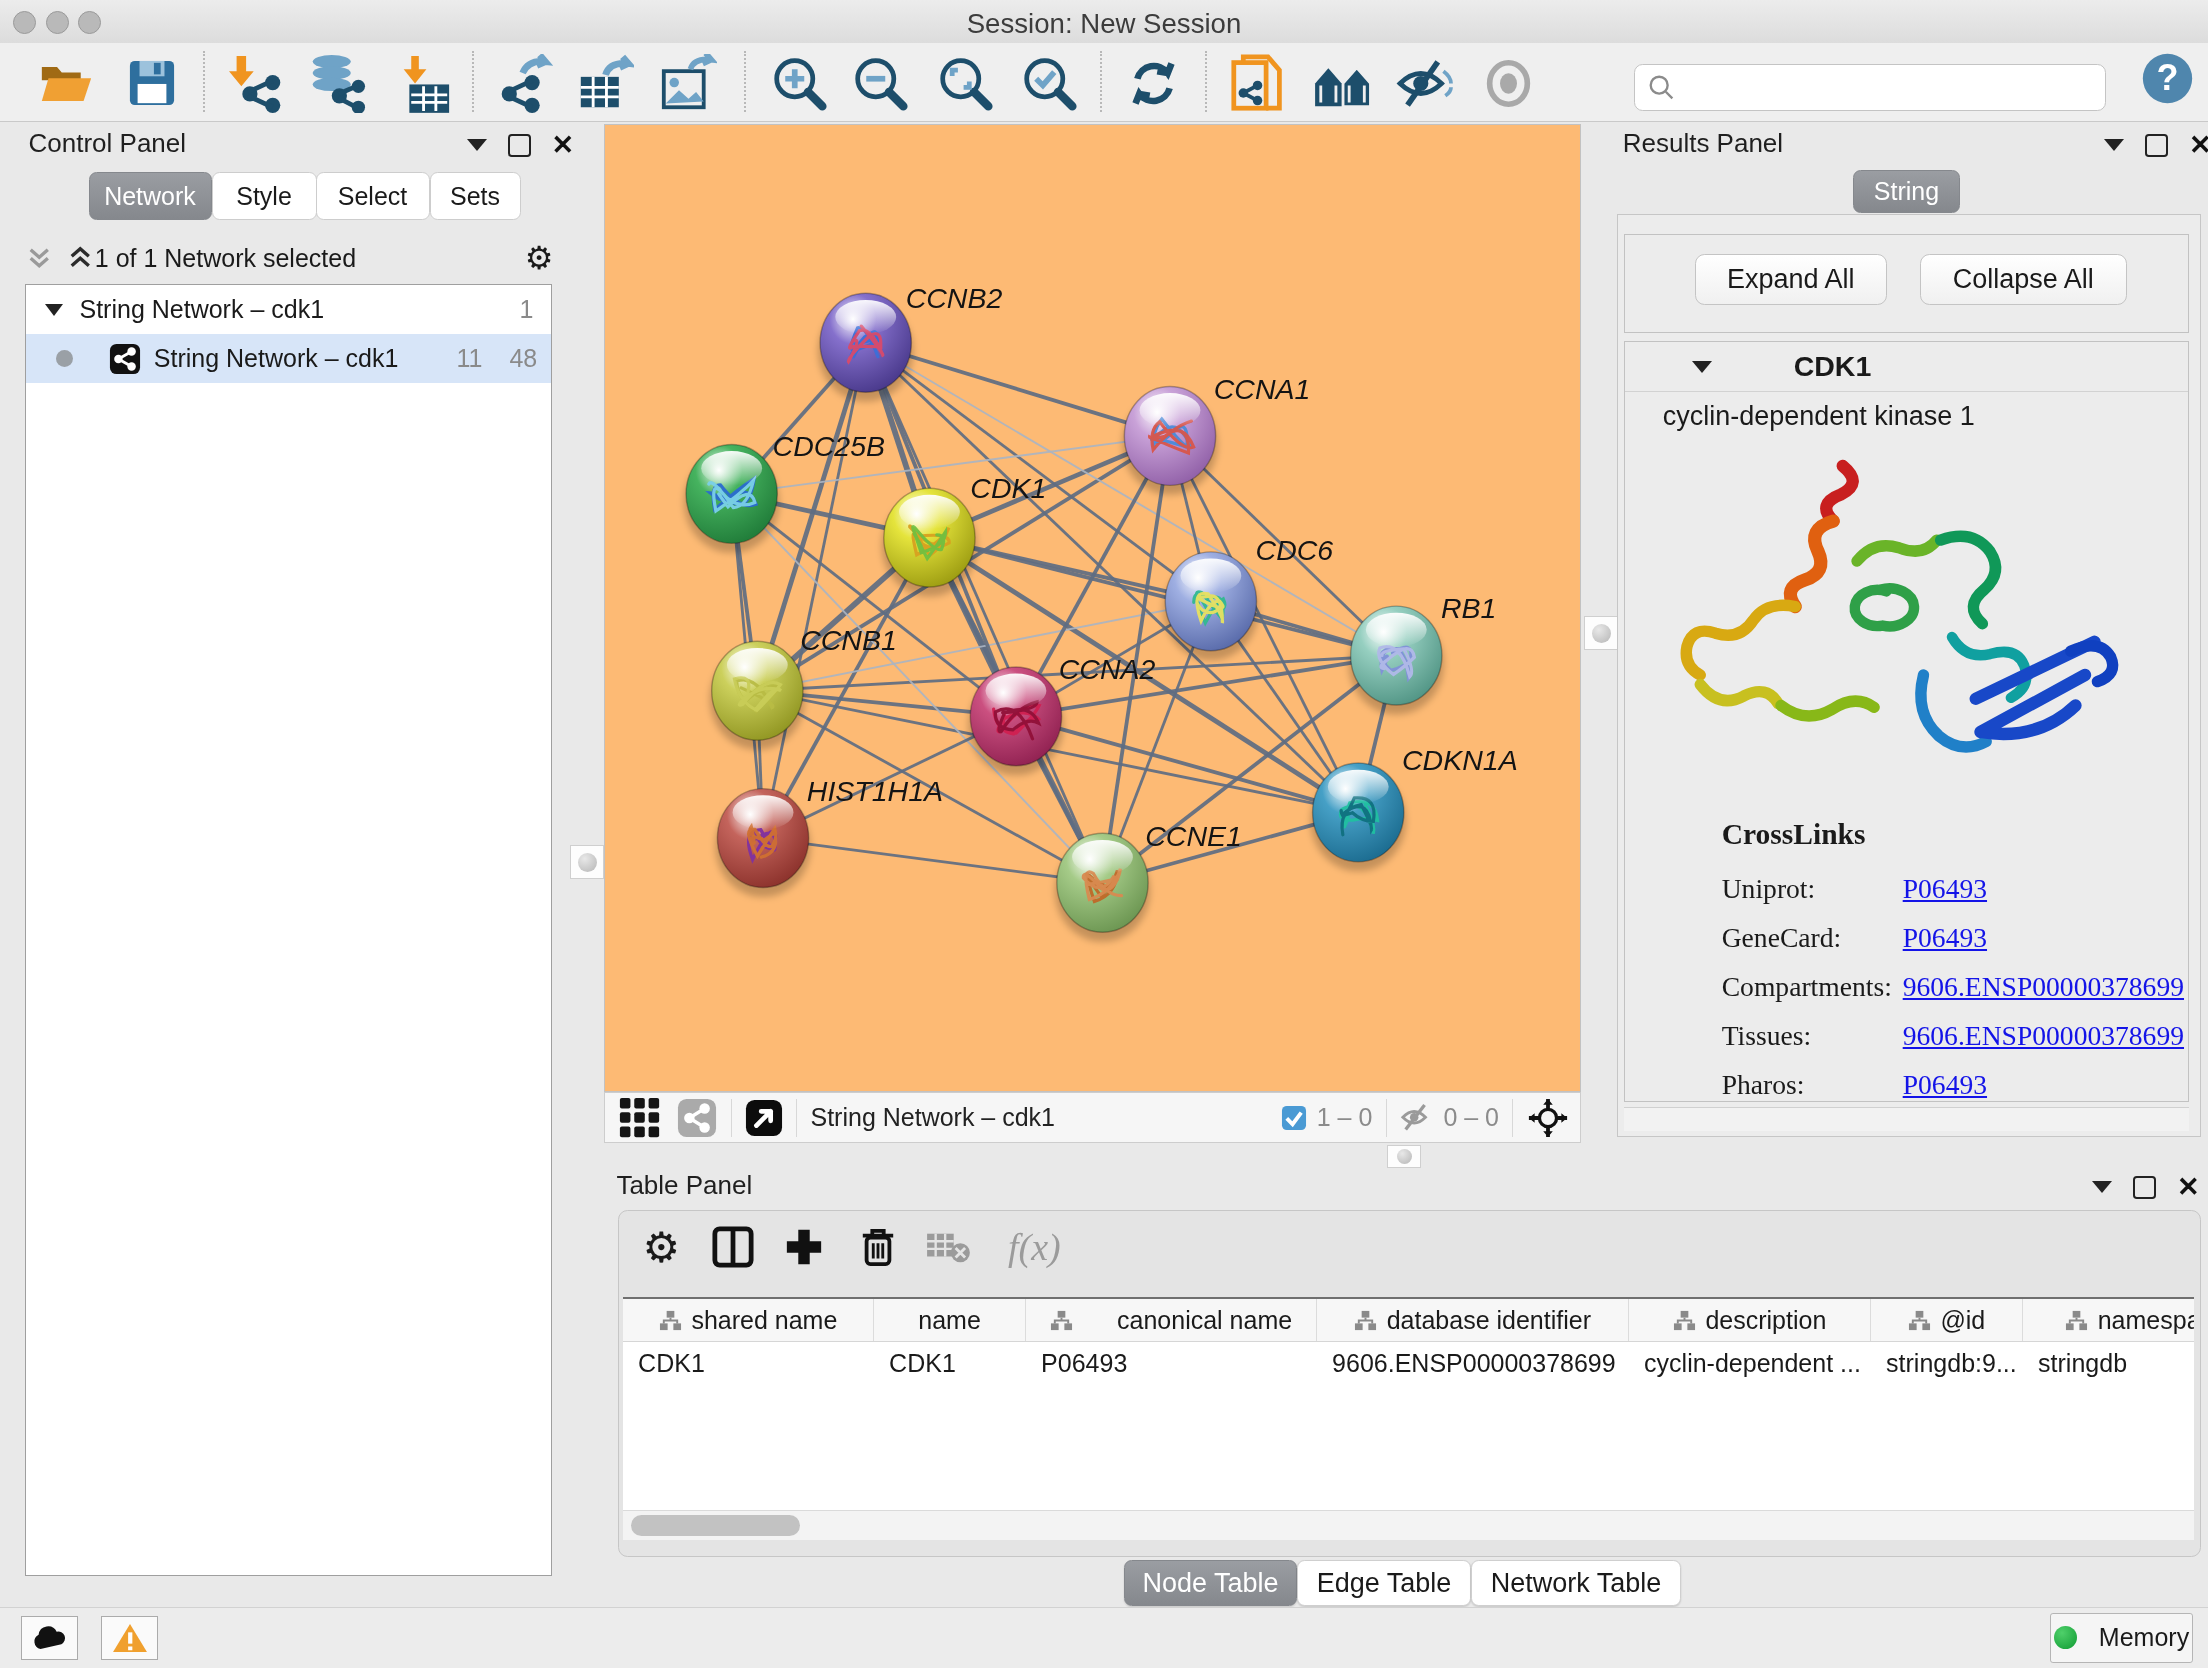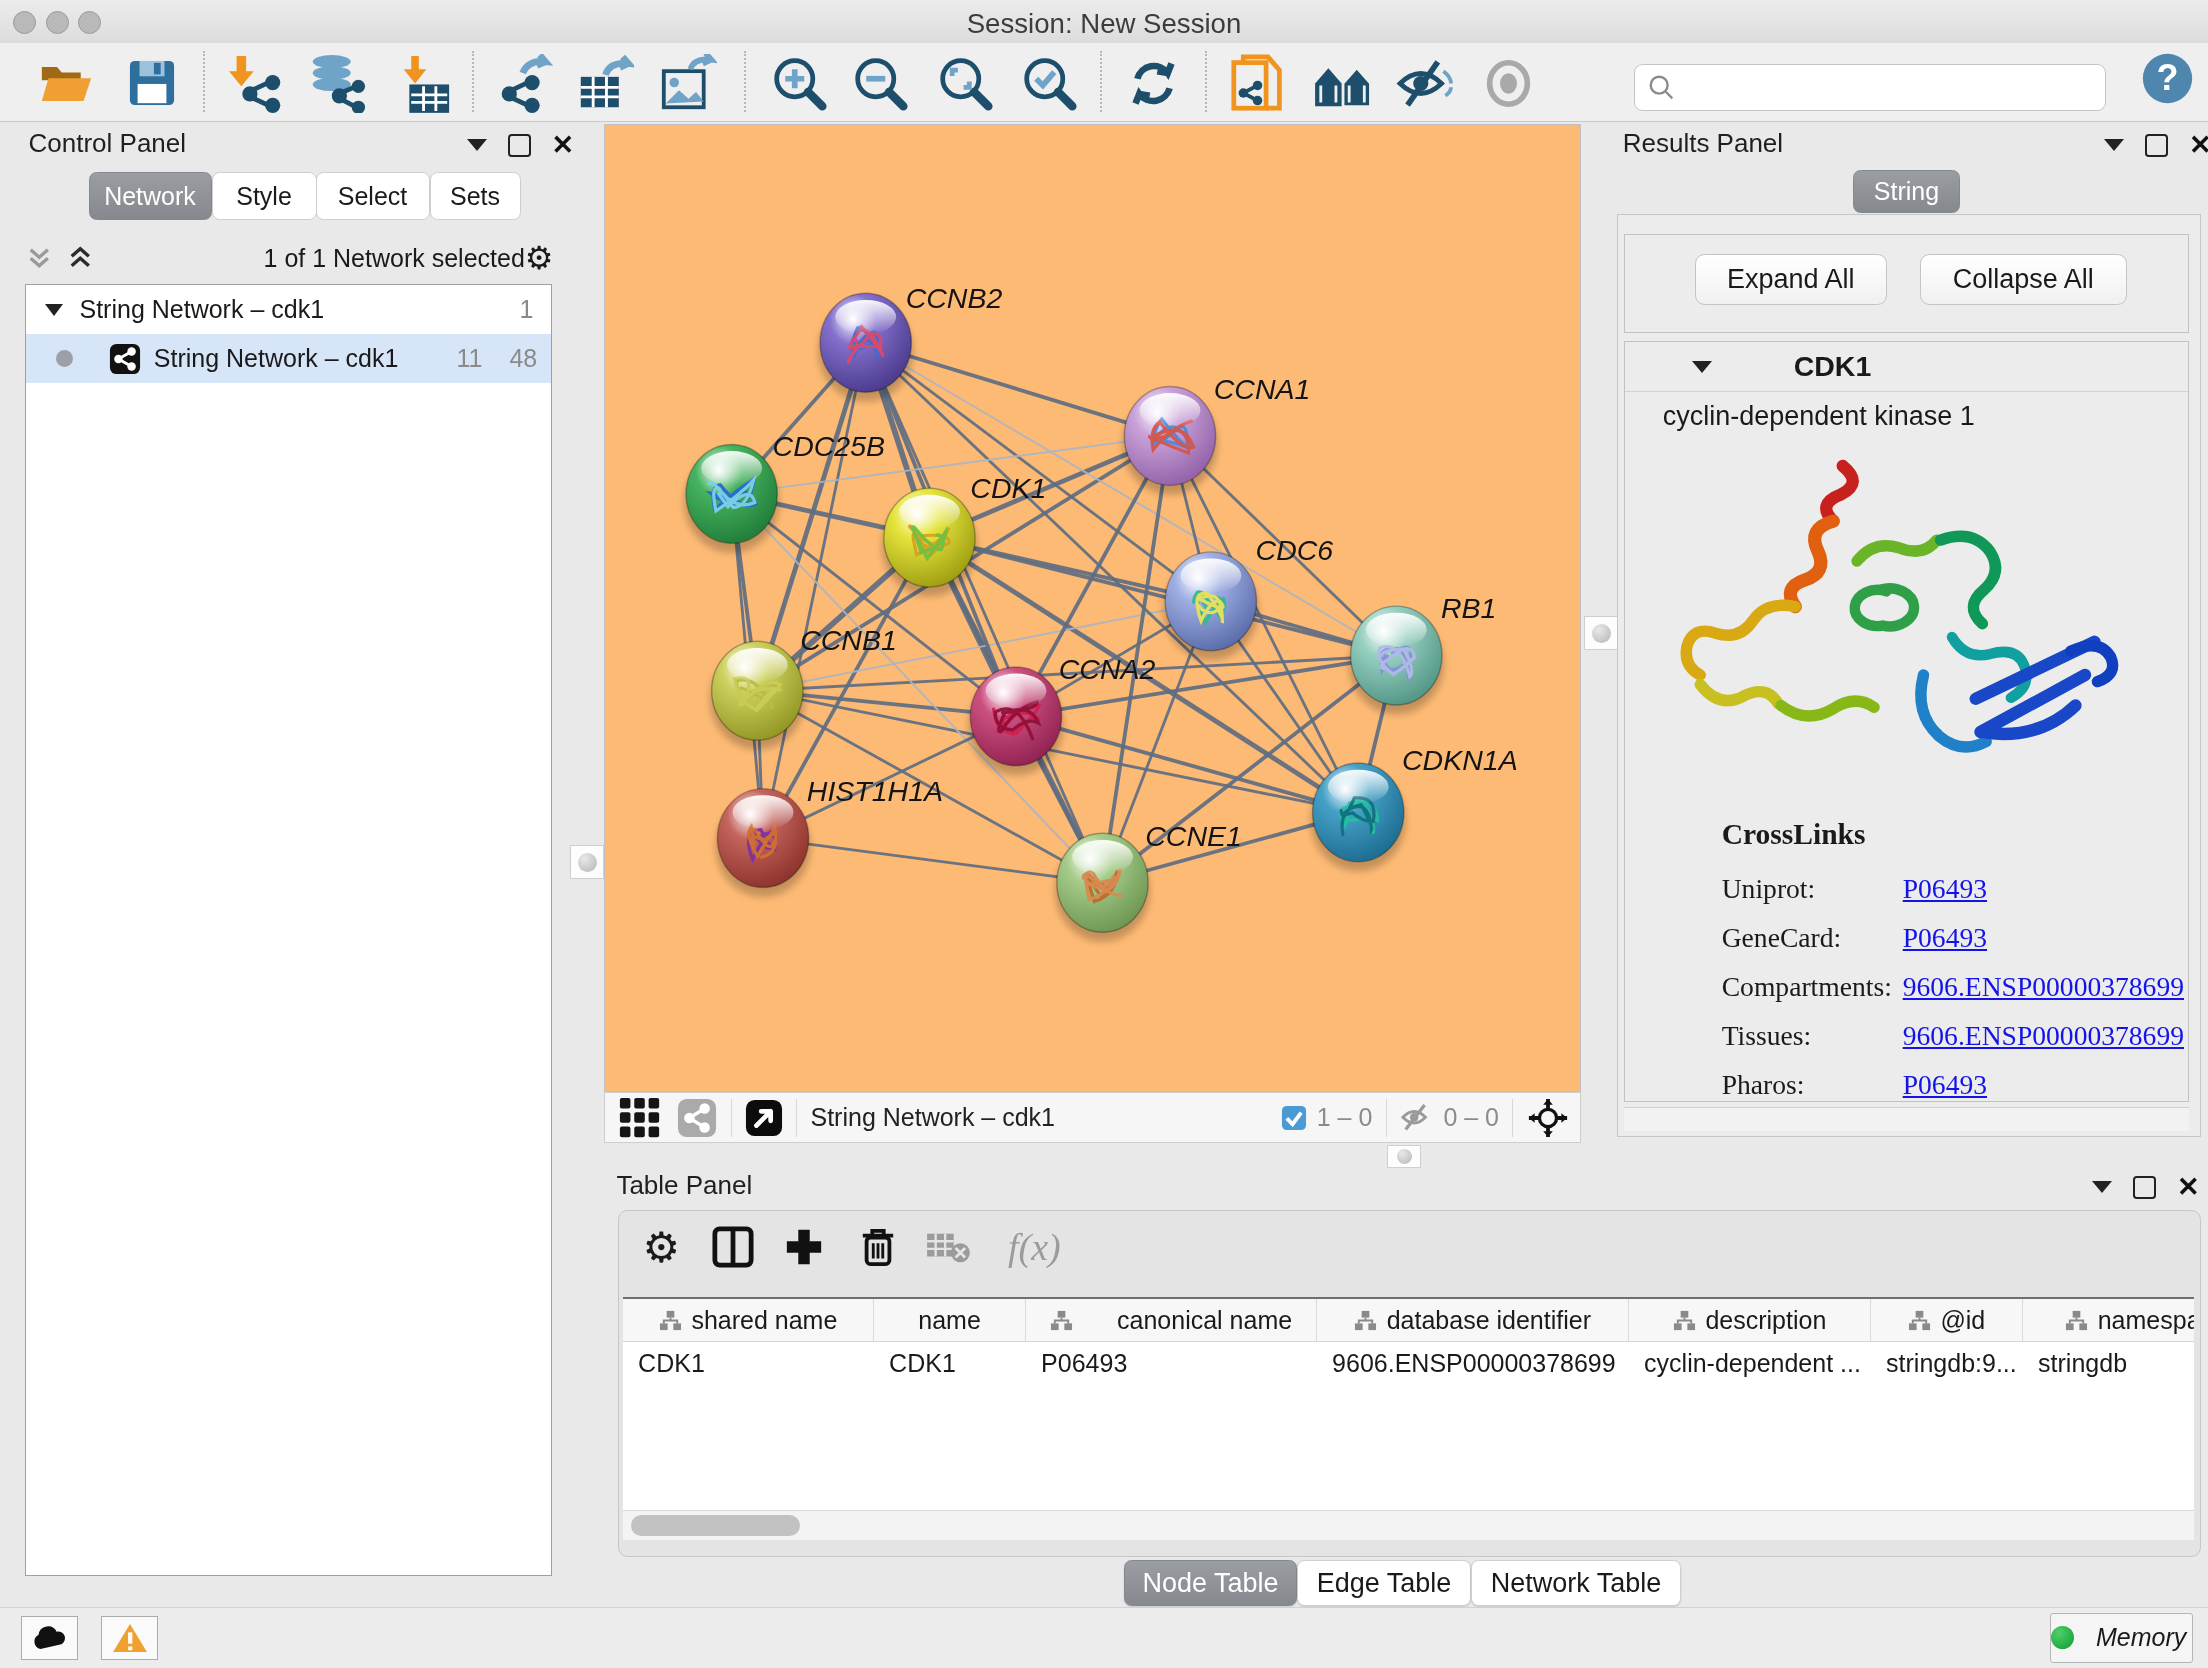--- a/index.html
+++ b/index.html
@@ -89,21 +89,21 @@
   #tp-thumb{position:absolute;left:7.6px;top:3.8px;width:169px;height:21px;background:#c2c2c2;border-radius:10.5px;}
   .bot-tab{position:absolute;top:392px;height:46px;border:1px solid #cfcfcf;background:#fff;border-radius:7.6px;
            display:flex;align-items:center;justify-content:center;font-size:27px;box-shadow:0 1px 1.9px rgba(0,0,0,.15);box-sizing:border-box;}
   .bot-tab.active{background:linear-gradient(#9a9da2,#85888d);color:#fff;border-color:#85888d;justify-content:center;}
 
   
   #statusbar{left:0;top:1607px;width:2208px;height:61px;background:#ececec;border-top:1.9px solid #d2d2d2;}
   .sb-btn{position:absolute;top:7.6px;width:55px;height:42px;background:#fafafa;border:1.9px solid #ababab;
           display:flex;align-items:center;justify-content:center;}
   #memory-btn{position:absolute;right:15px;top:4.8px;width:141px;height:48px;background:#f5f5f5;border:1.9px solid #b5b5b5;
-              display:flex;align-items:center;gap:22px;font-size:25px;border-radius:2.9px;font-style:italic;}
+              display:flex;align-items:center;justify-content:center;gap:22px;font-size:25px;border-radius:2.9px;}
   #memory-dot{width:23px;height:23px;border-radius:50%;background:radial-gradient(circle at 35% 30%,#4fd06a,#0f9a32);}
 
   svg{display:block;}
   text{font-family:"Liberation Sans",sans-serif;}
 </style>
 </head>
 <body>
 
 <div id="app">
 
@@ -303,21 +303,21 @@
         <span>Sets</span>
       </div>
 
     <div id="cp-subheader">
       <svg width="28.5" height="28.5" viewBox="0 0 30 30">
           <path d="M6 6 l9 8 9 -8 M6 15 l9 8 9 -8" stroke="#9a9a9a" stroke-width="3.5" fill="none"></path>
         </svg>
       <svg width="28.5" height="28.5" viewBox="0 0 30 30" style="margin-left:13.3px">
           <path d="M6 13 l9 -8 9 8 M6 23 l9 -8 9 8" stroke="#2b2b2b" stroke-width="3.5" fill="none"></path>
         </svg>
-      <span style="flex:1;text-align:right">1 of 1 Network selected</span>
+      <span style="flex:1;text-align:left">1 of 1 Network selected</span>
       <span style="font-size:32px">⚙</span>
     </div>
 
     <div id="network-list">
       <div class="nl-row">
         <span style="margin-left:19px;width:0;height:0;border-left:9.5px solid transparent;border-right:9.5px solid transparent;border-top:12.4px solid #222"></span>
         <span style="margin-left:17px">String Network – cdk1</span>
         <span class="count" style="margin-left:auto;margin-right:17px">1</span>
       </div>
       <div class="nl-row selected">

